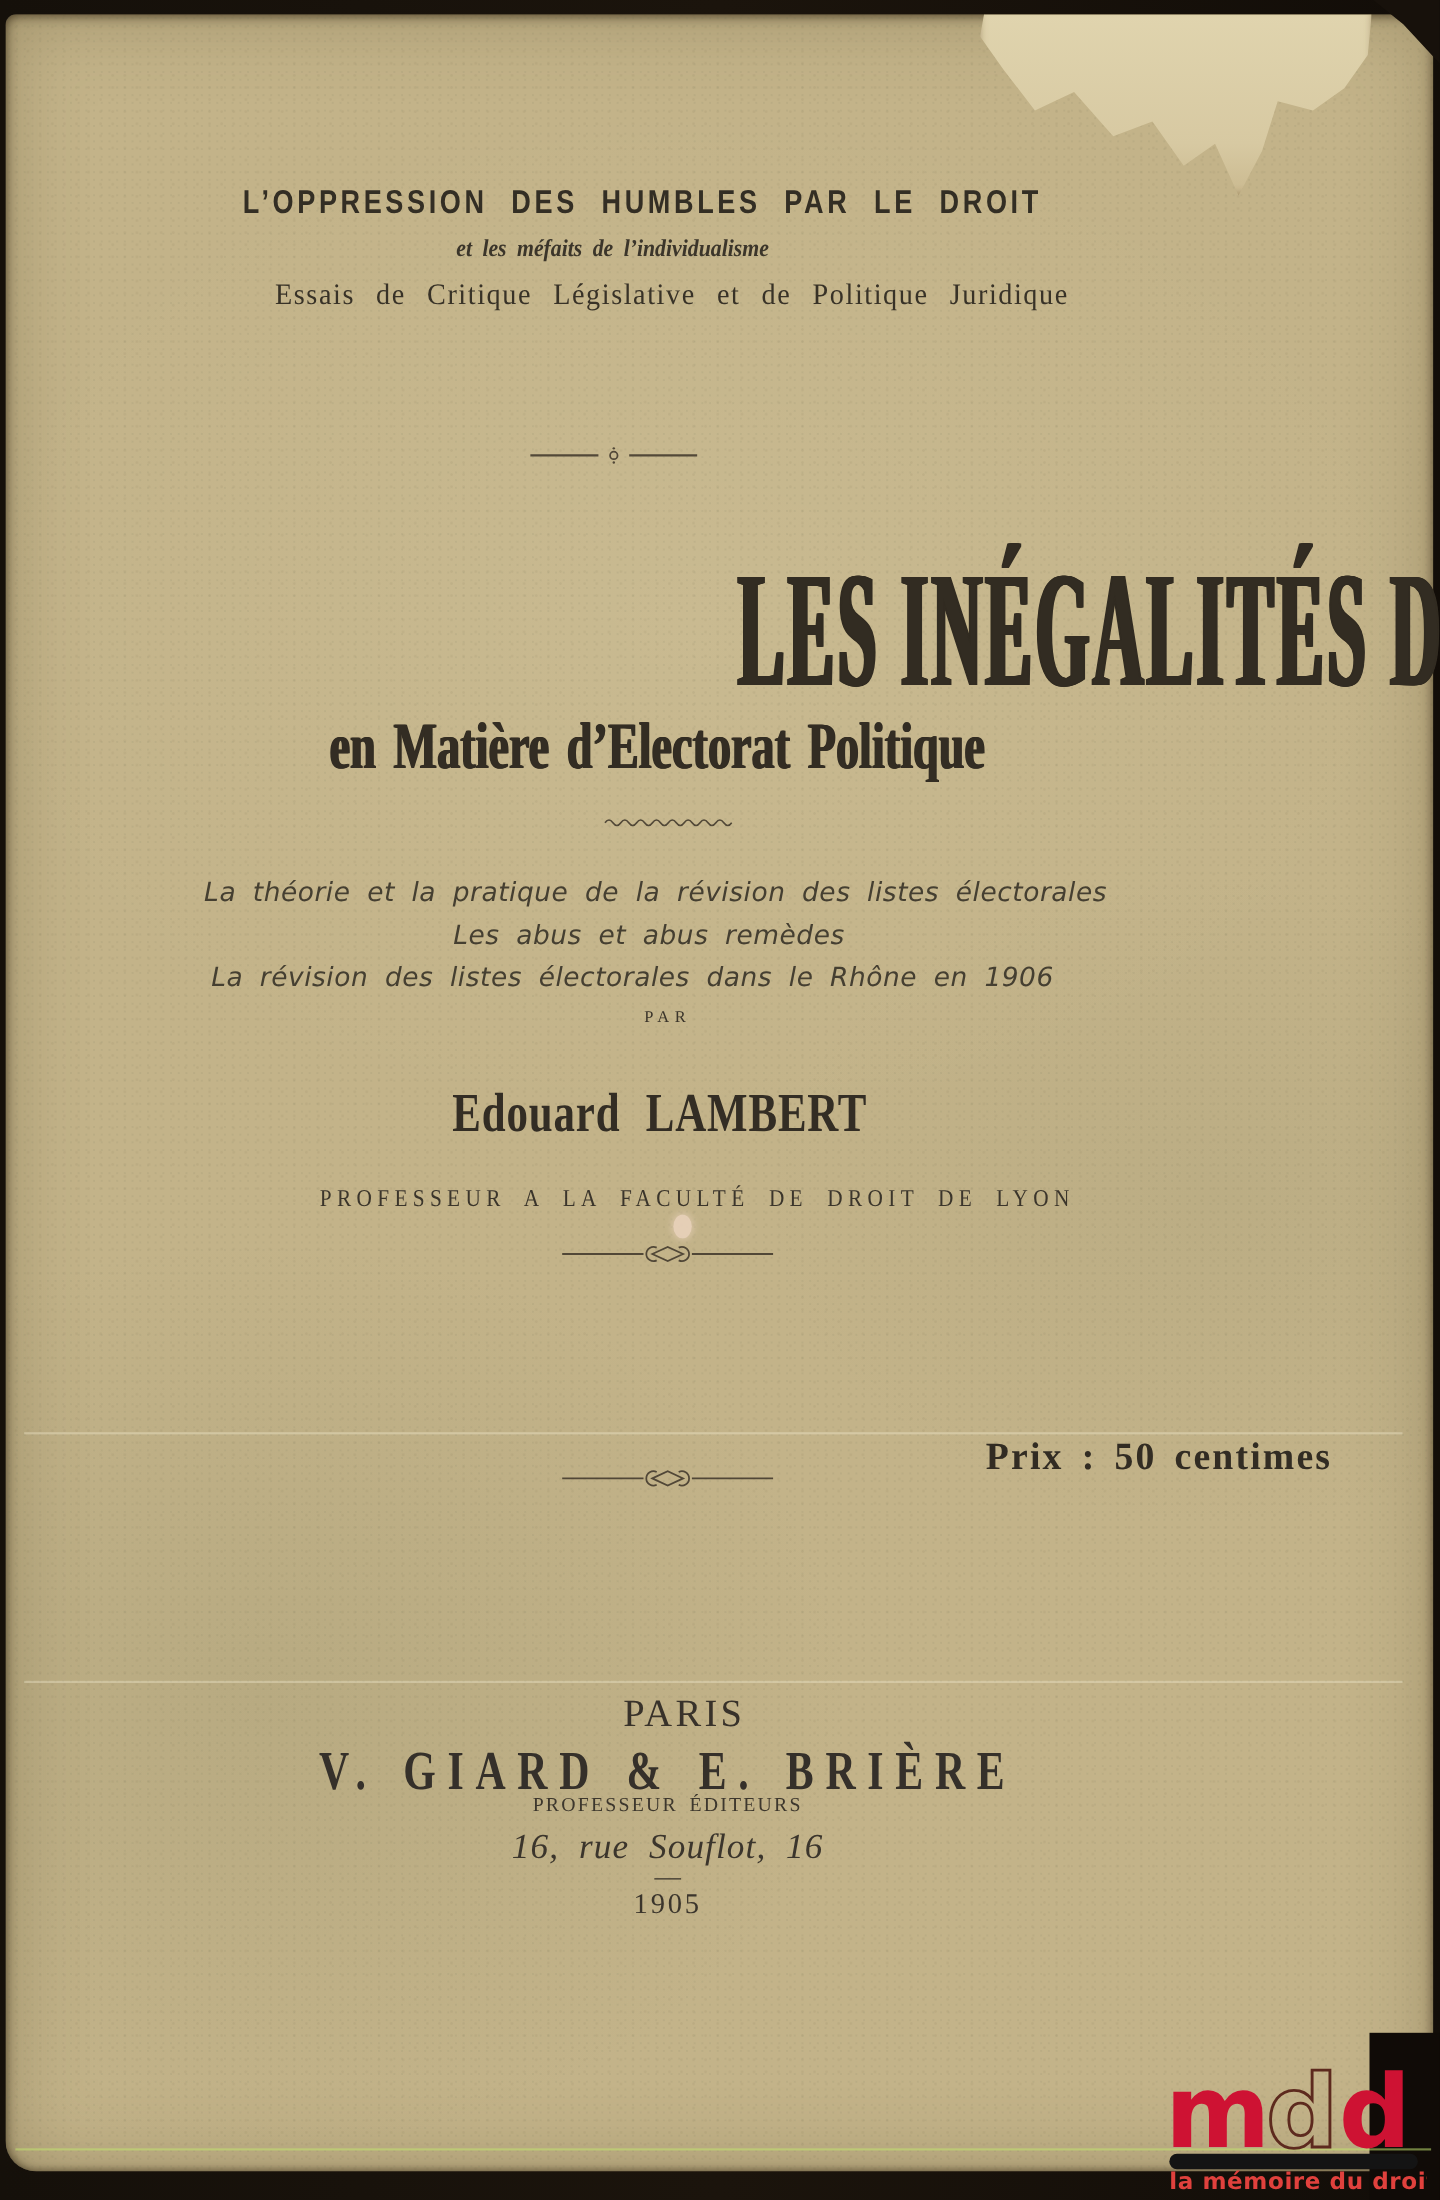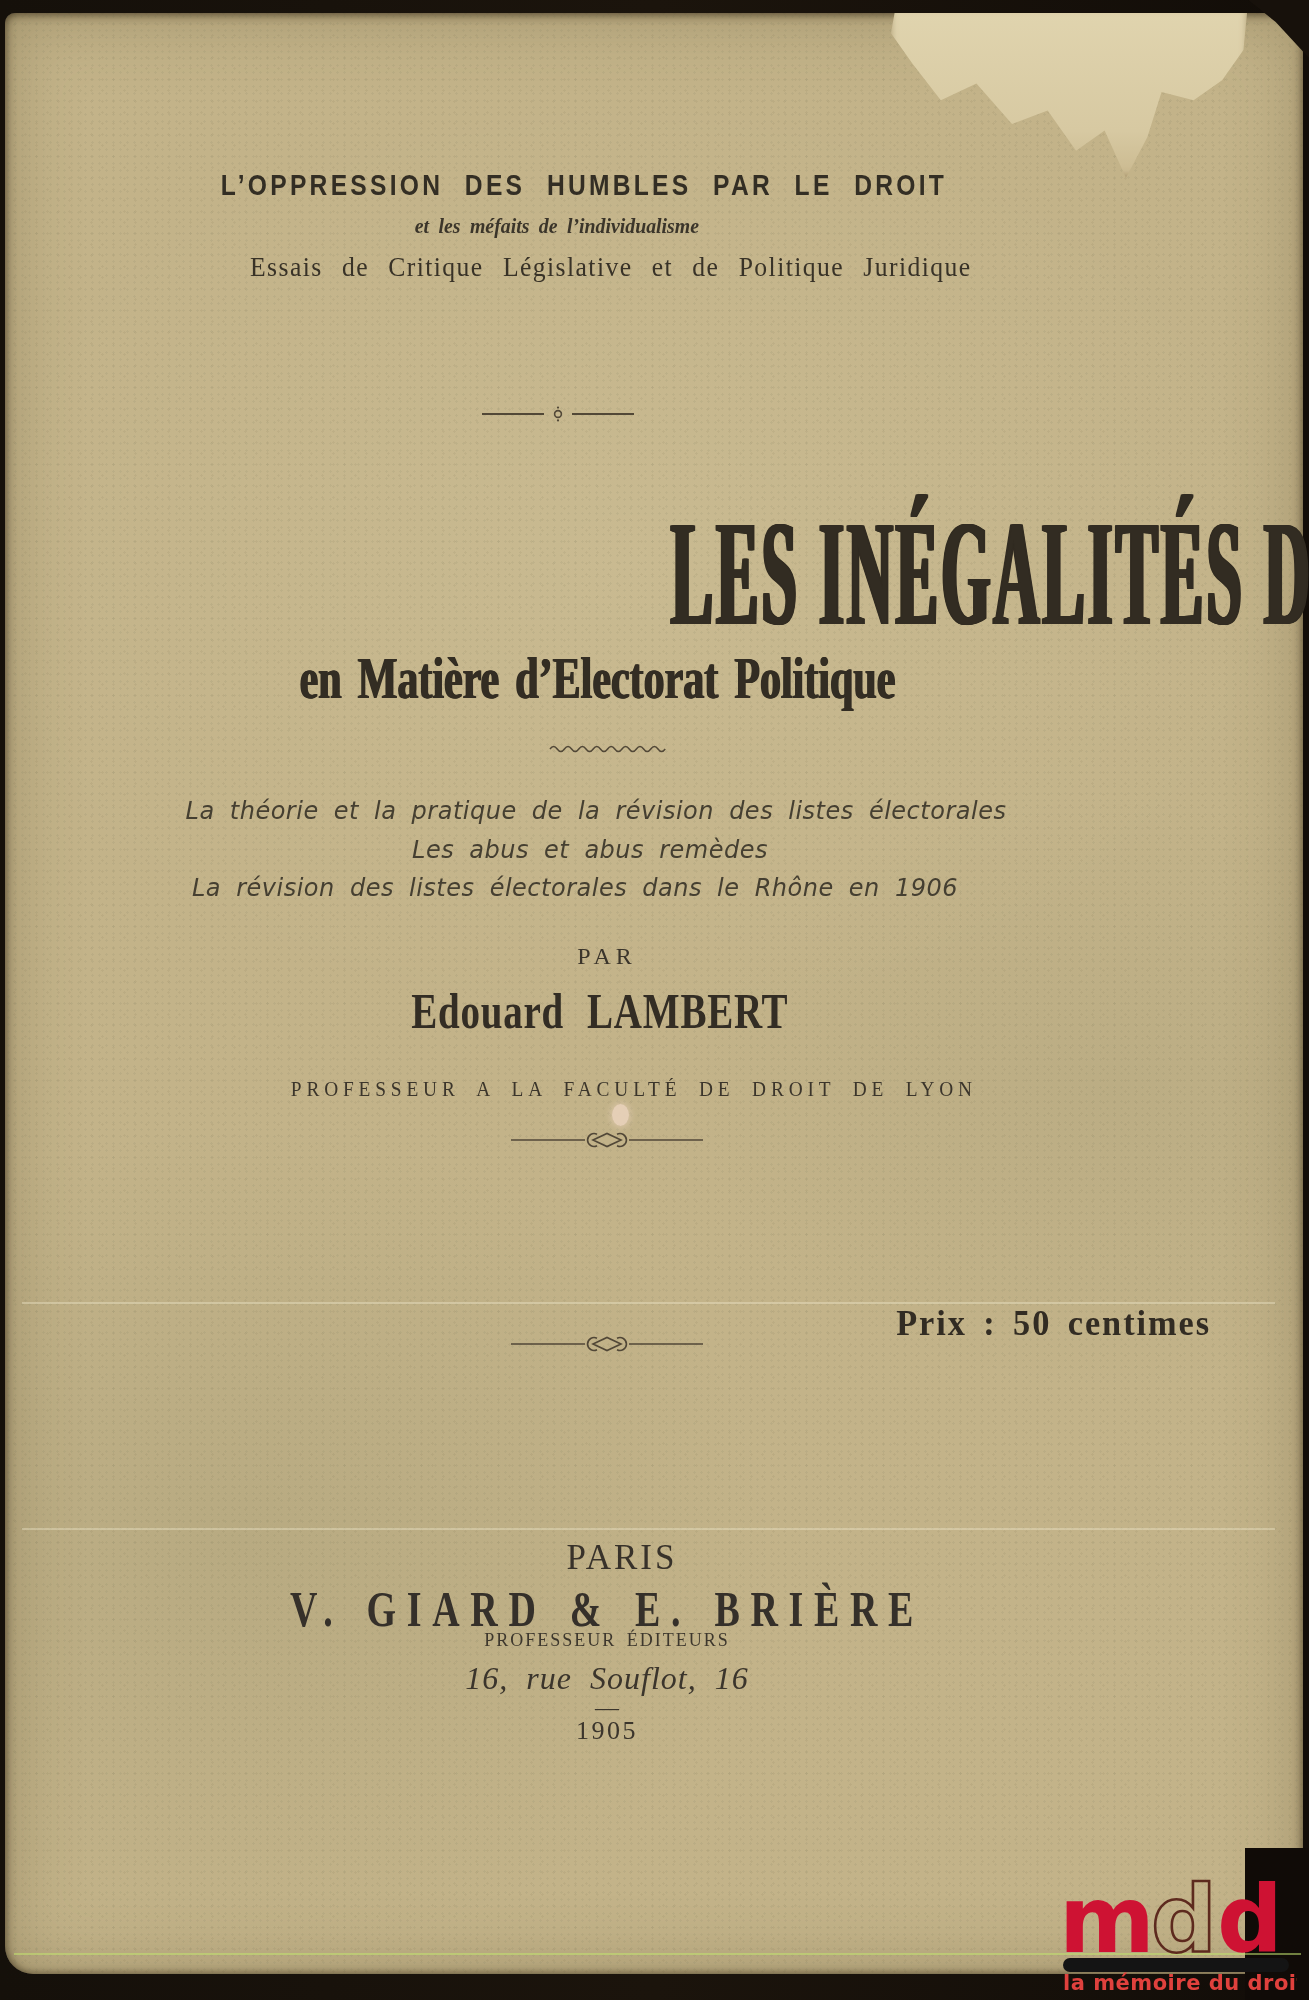--- a/index.html
+++ b/index.html
@@ -53,21 +53,21 @@
     text-shadow:1.5px 0 currentColor,-1.5px 0 currentColor,3px 0 currentColor,-3px 0 currentColor,4.5px 0 currentColor,-4.5px 0 currentColor;}
   .t-main-sub{top:648px;color:#332d23;transform:translateX(-10px);}
   .t-main-sub .cond{--sx:.7;font-weight:bold;font-size:60px;line-height:1;word-spacing:8px;
     text-shadow:1px 0 currentColor,-1px 0 currentColor;}
   .orn-wavy{top:740px;}
   .t-tag1{top:797px;transform:translateX(-11px);}
   .t-tag2{top:836px;transform:translateX(-17px);}
   .t-tag3{top:874px;transform:translateX(-32px);}
   .t-tag1,.t-tag2,.t-tag3{font-family:"DejaVu Sans",sans-serif;font-style:italic;font-size:24px;
     word-spacing:7px;letter-spacing:.5px;color:#453f31;}
-  .t-par{top:943px;font-size:24px;letter-spacing:5px;color:#3b352b;font-family:Liberation Serif, serif;}
+  .t-par{top:917px;font-size:15px;letter-spacing:5px;color:#3b352b;font-family:Liberation Serif, serif;}
   .t-author{top:986px;font-weight:bold;color:#332d24;transform:translateX(-7px);}
   .t-author .cond{--sx:.78;font-size:50px;line-height:1;word-spacing:16px;letter-spacing:1px;}
   .t-prof{top:1076px;color:#3b352b;padding-left:27px;}
   .t-prof .cond{--sx:.88;font-size:22px;letter-spacing:5.5px;word-spacing:9px;}
   .orn-knot1{top:1130px;}
   .t-price{top:1304px;font-weight:bold;color:#322c23;text-align:right;}
   .t-price .cond{--sx:.98;font-size:35px;letter-spacing:2px;word-spacing:6px;}
   .orn-knot2{top:1334px;}
   .t-city{top:1538px;font-size:35px;letter-spacing:3px;color:#38322a;margin-left:15px;}
   .t-pub{top:1584px;font-weight:bold;color:#35302a;}

